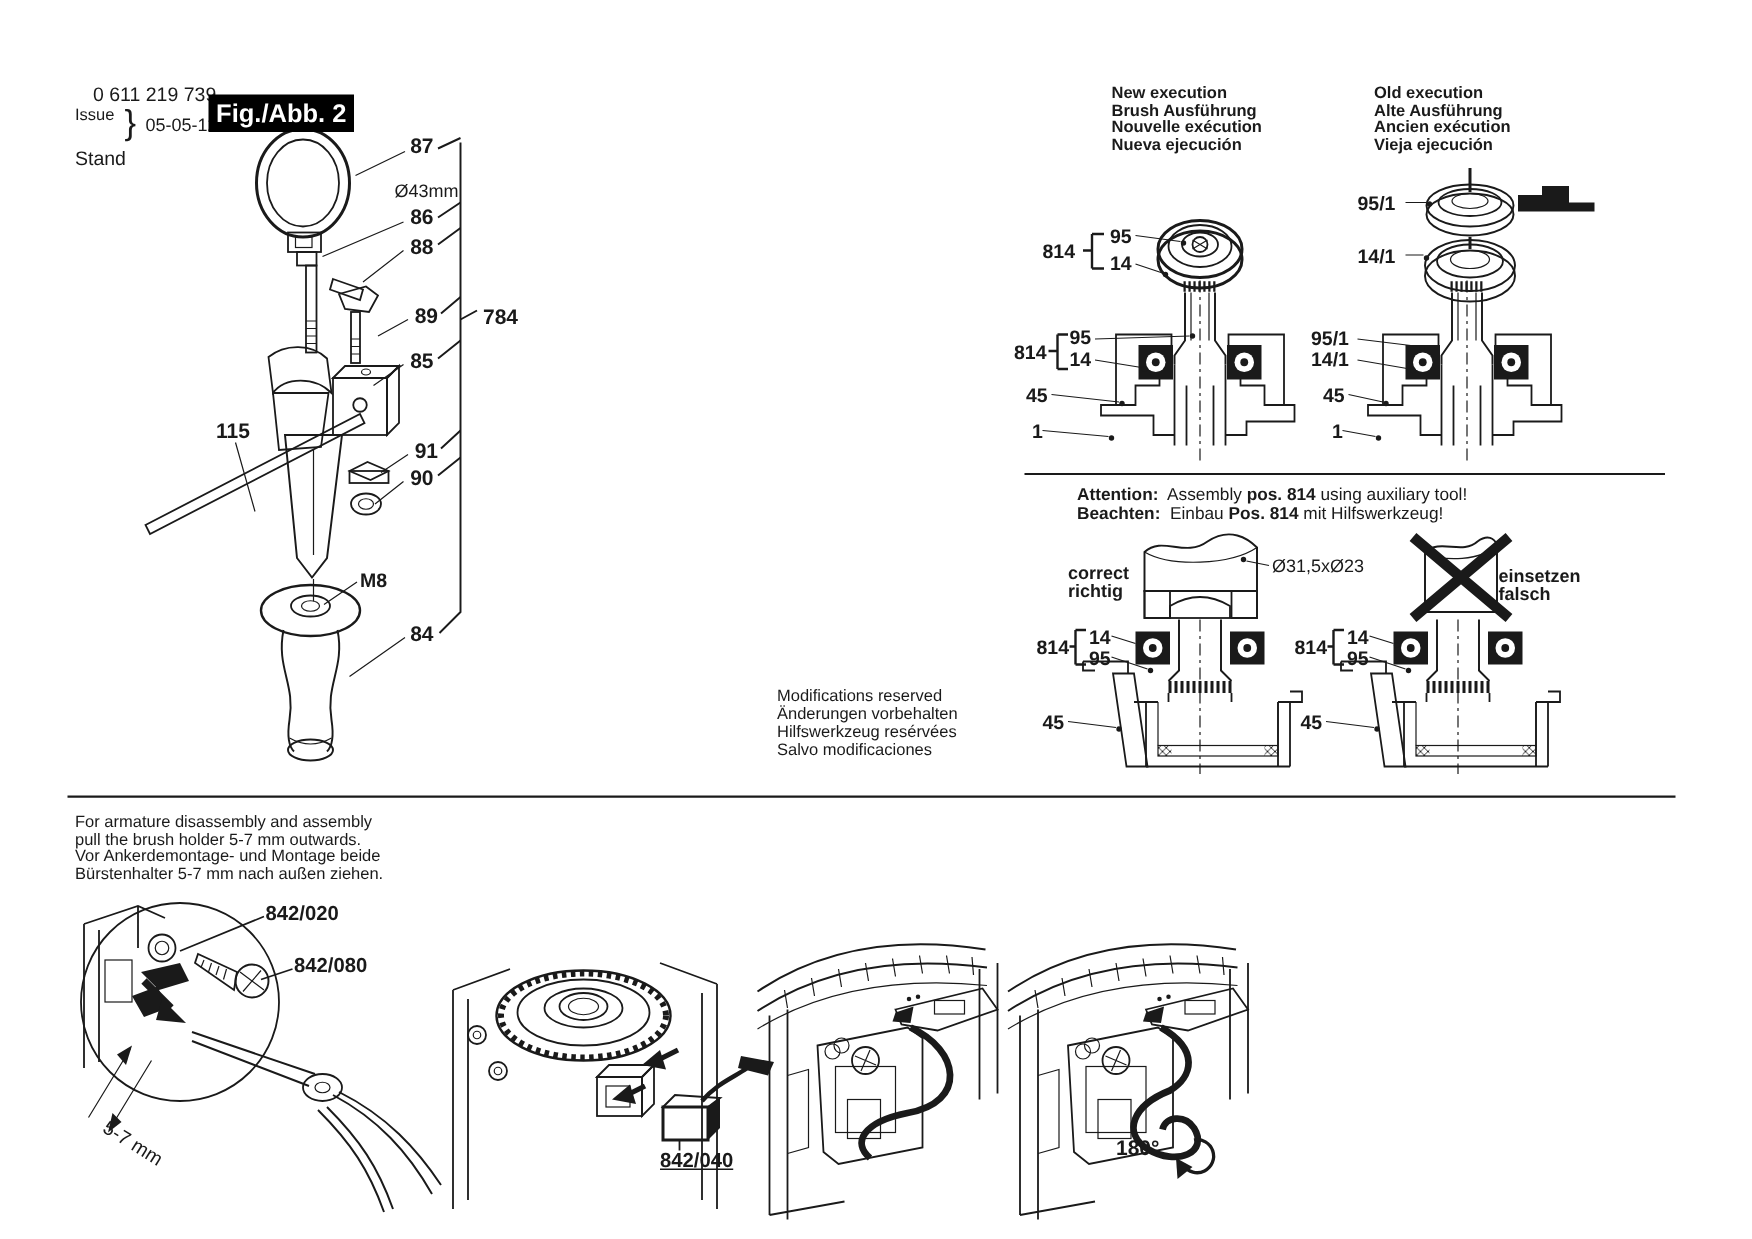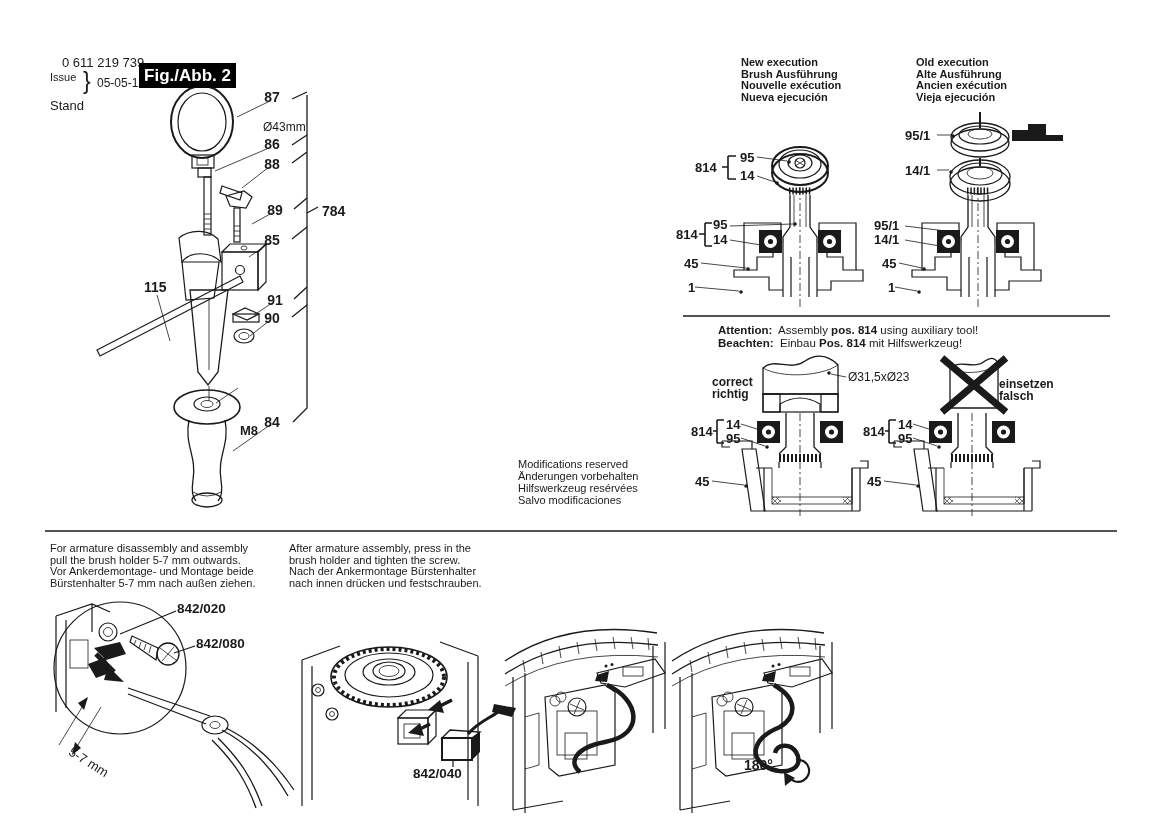--- a/index.html
+++ b/index.html
@@ -11,21 +11,21 @@
   .lbl { position:absolute; white-space:nowrap; }
   .t-part   { font-weight:700; font-size:14px; }
   .t-part13 { font-weight:700; font-size:13px; }
   .t-reg12  { font-size:12px; }
   .t-head   { font-weight:700; font-size:11px; line-height:11.5px; }
   .t-body   { font-size:11px; line-height:11.6px; }
   .t-att    { font-size:11.5px; }
   .t-att b  { font-weight:700; }
   .t-bold12 { font-weight:700; font-size:12px; line-height:12px; }
   .t-callout{ font-weight:700; font-size:13.5px; }
-  .ra { width:34px; text-align:center; }
+  .ra { width:34px; text-align:right; }
   #figbox {
     position:absolute; left:139px; top:63px; width:97px; height:25px;
     background:#000000; color:#ffffff; font-weight:700; font-size:17px;
     display:flex; align-items:center; justify-content:center;
   }
   #brace { position:absolute; left:83px; top:68px; font-size:23px; font-weight:400; }
   #dim57 { transform:rotate(32deg); transform-origin:left top; font-size:13px; }
   svg { position:absolute; left:0; top:0; }
   .s08 { stroke:#1a1a1a; stroke-width:0.8; fill:none; }
   .s12 { stroke:#1a1a1a; stroke-width:1.2; fill:none; }
@@ -328,21 +328,21 @@
   <div class="lbl t-part ra" style="left:255px; top:89px;">87</div>
   <div class="lbl t-reg12" style="left:263px; top:120px;">Ø43mm</div>
   <div class="lbl t-part ra" style="left:255px; top:136px;">86</div>
   <div class="lbl t-part ra" style="left:255px; top:156px;">88</div>
   <div class="lbl t-part ra" style="left:258px; top:202px;">89</div>
   <div class="lbl t-part" style="left:322px; top:203px;">784</div>
   <div class="lbl t-part ra" style="left:255px; top:232px;">85</div>
   <div class="lbl t-part ra" style="left:258px; top:292px;">91</div>
   <div class="lbl t-part ra" style="left:255px; top:310px;">90</div>
   <div class="lbl t-part" style="left:144px; top:279px;">115</div>
-  <div class="lbl t-part13" style="left:240px; top:379px;margin-top:44px;">M8</div>
+  <div class="lbl t-part13" style="left:240px; top:379px;">M8</div>
   <div class="lbl t-part ra" style="left:255px; top:414px;">84</div>
 
   <div class="lbl t-head" style="left:741px; top:57px;">
     <div>New execution</div>
     <div>Brush Ausführung</div>
     <div>Nouvelle exécution</div>
     <div>Nueva ejecución</div>
   </div>
   <div class="lbl t-head" style="left:916px; top:57px;">
     <div>Old execution</div>
@@ -403,26 +403,20 @@
     <div>Hilfswerkzeug resérvées</div>
     <div>Salvo modificaciones</div>
   </div>
 
   <div class="lbl t-body" style="left:50px; top:543px;">
     <div>For armature disassembly and assembly</div>
     <div>pull the brush holder 5-7 mm outwards.</div>
     <div>Vor Ankerdemontage- und Montage beide</div>
     <div>Bürstenhalter 5-7 mm nach außen ziehen.</div>
   </div>
-  <div class="lbl t-body" style="left:289px; top:543px;">
-    <div>After armature assembly, press in the</div>
-    <div>brush holder and tighten the screw.</div>
-    <div>Nach der Ankermontage Bürstenhalter</div>
-    <div>nach innen drücken und festschrauben.</div>
-  </div>
 
   <div class="lbl t-callout" style="left:177px; top:601px;">842/020</div>
   <div class="lbl t-callout" style="left:196px; top:636px;">842/080</div>
   <div id="dim57" class="lbl" style="left:74px; top:744px;">5-7 mm</div>
-  <div class="lbl t-callout" style="left:413px; top:766px;">842/040</div>
+  <div class="lbl t-callout" style="left:440px; top:766px;text-decoration:underline;">842/040</div>
   <div class="lbl t-callout" style="left:744px; top:757px; font-size:14px;">180°</div>
 
 </div>
 
 </body></html>

